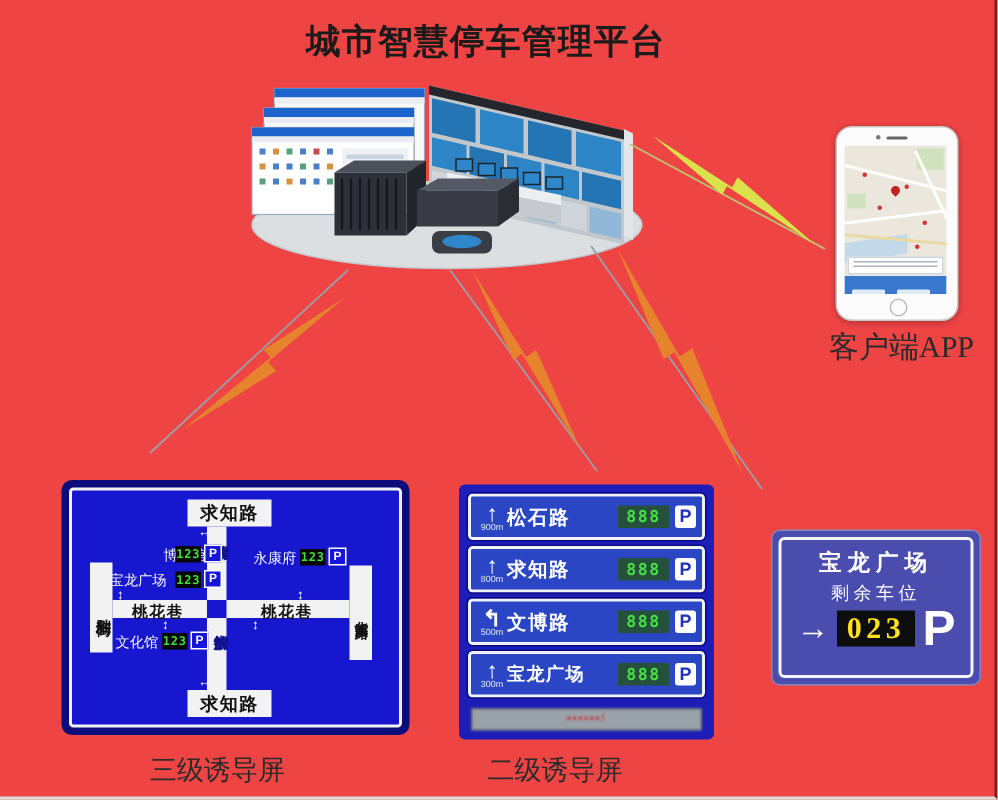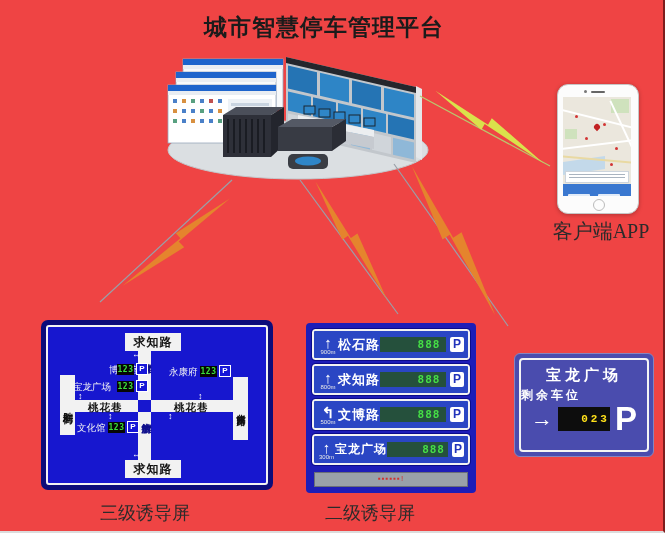--- a/index.html
+++ b/index.html
@@ -47,37 +47,37 @@
 
   
   .s2{left:306px;top:323px;width:170px;height:170px;background:#1d1db8;border-radius:4px;}
   .panel{position:absolute;left:6px;width:158px;height:31px;background:#2a46c4;border:2px solid #f2f2f2;
          outline:1px solid #0b0b8a;border-radius:3px;box-sizing:border-box;display:flex;align-items:center;padding:0 4px;}
   .p-arrcol{width:20px;text-align:center;line-height:1;}
   .p-arr{color:#fff;font-size:15px;font-weight:bold;display:block;}
   .p-dist{color:#e8e8e8;font-size:6px;display:block;margin-top:-1px;}
   .p-name{color:#fff;font-weight:bold;font-size:13px;letter-spacing:1px;white-space:nowrap;}
   .p-led{margin-left:auto;width:34px;height:15px;background:#25503c;color:#46e046;text-align:center;
-         font-family:"DejaVu Sans Mono",monospace;font-weight:bold;font-size:11px;line-height:15px;letter-spacing:1px;padding-left:32px;}
+         font-family:"DejaVu Sans Mono",monospace;font-weight:bold;font-size:11px;line-height:15px;letter-spacing:1px;}
   .p-p{width:14px;height:15px;background:#fff;color:#2233bb;font-weight:bold;font-size:12px;line-height:15px;
        text-align:center;border-radius:2px;margin-left:4px;}
   .ticker{position:absolute;left:8px;right:8px;bottom:6px;height:13px;background:#99a1a9;border:1px solid #6a6f78;
           color:#d03030;font-size:8px;line-height:12px;text-align:center;filter:blur(.7px);letter-spacing:1px;}
 
   
   .s3{left:514px;top:353px;width:138px;height:102px;background:#4a4cae;border:1px solid #8585c0;border-radius:6px;}
   .s3-inner{position:absolute;inset:4px;border:2px solid #f4f4f4;border-radius:4px;}
   .s3-name{position:absolute;top:6px;left:0;right:0;text-align:center;color:#fff;font-weight:bold;
            font-size:15px;letter-spacing:4px;}
-  .s3-sub{position:absolute;top:27px;left:0;right:0;text-align:left;color:#fff;font-weight:bold;
+  .s3-sub{position:absolute;top:27px;left:0;right:0;text-align:center;color:#fff;font-weight:normal;
           font-size:12px;letter-spacing:3px;}
   .s3-row{position:absolute;top:46px;left:0;right:0;display:flex;align-items:center;justify-content:center;gap:5px;}
   .s3-arrow{color:#fff;font-size:22px;font-weight:bold;line-height:26px;}
-  .s3-led{width:52px;height:24px;background:#0d0d0d;color:#ffe11a;text-align:right;
-          font-family:Liberation Mono, monospace;font-weight:bold;font-size:11px;line-height:24px;letter-spacing:3px;}
+  .s3-led{width:52px;height:24px;background:#0d0d0d;color:#ffe11a;text-align:center;
+          font-family:Liberation Serif, serif;font-weight:bold;font-size:20px;line-height:24px;letter-spacing:3px;}
   .s3-p{color:#fff;font-size:33px;font-weight:bold;line-height:26px;font-family:"Liberation Sans",sans-serif;}
 
   svg{display:block;}
 </style>
 </head>
 <body>
 
 <div class="stage">
 
   <div class="abs title">城市智慧停车管理平台</div>

